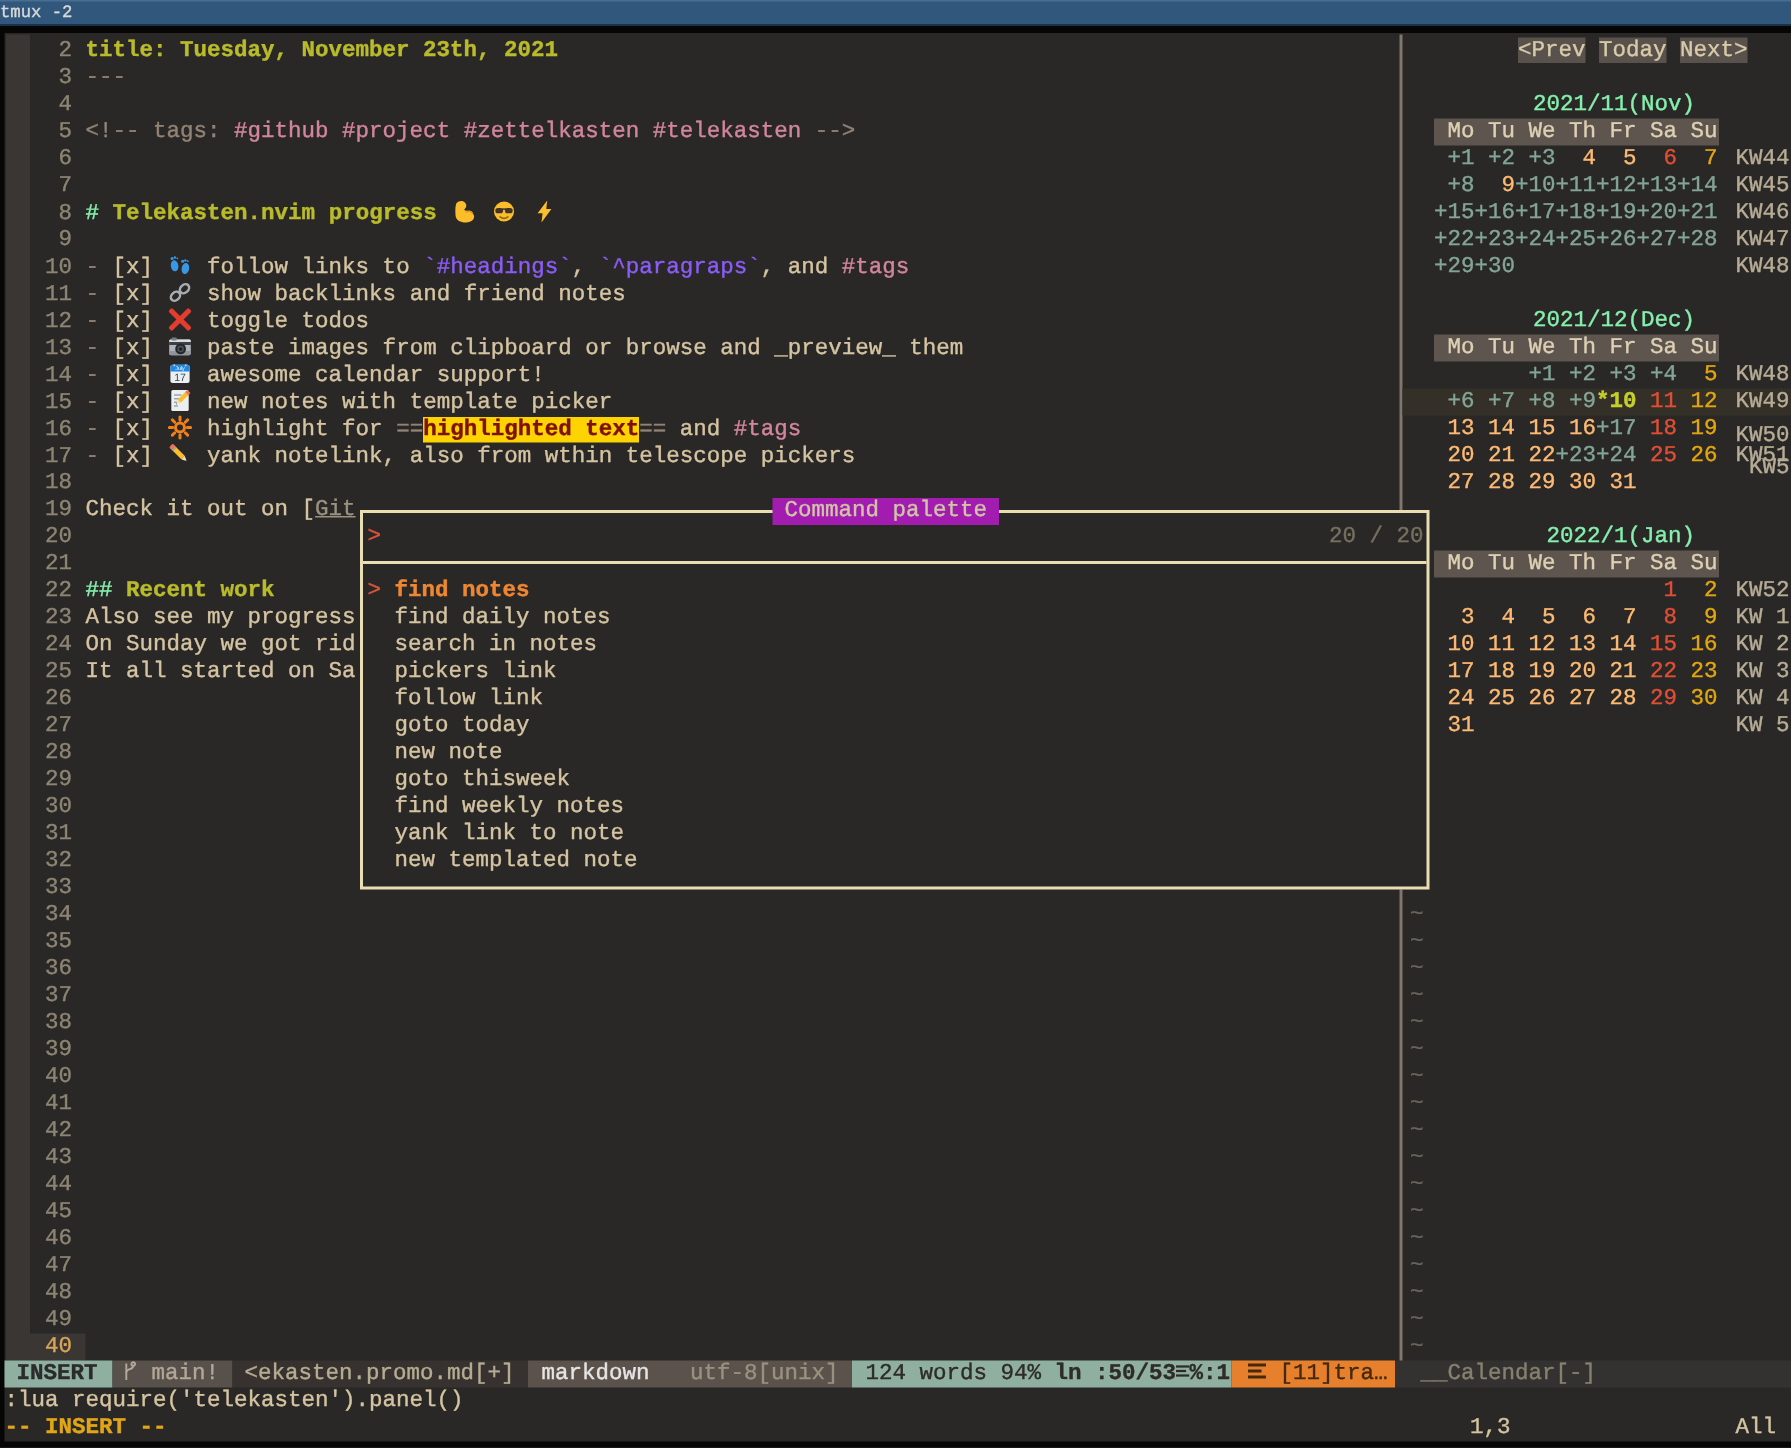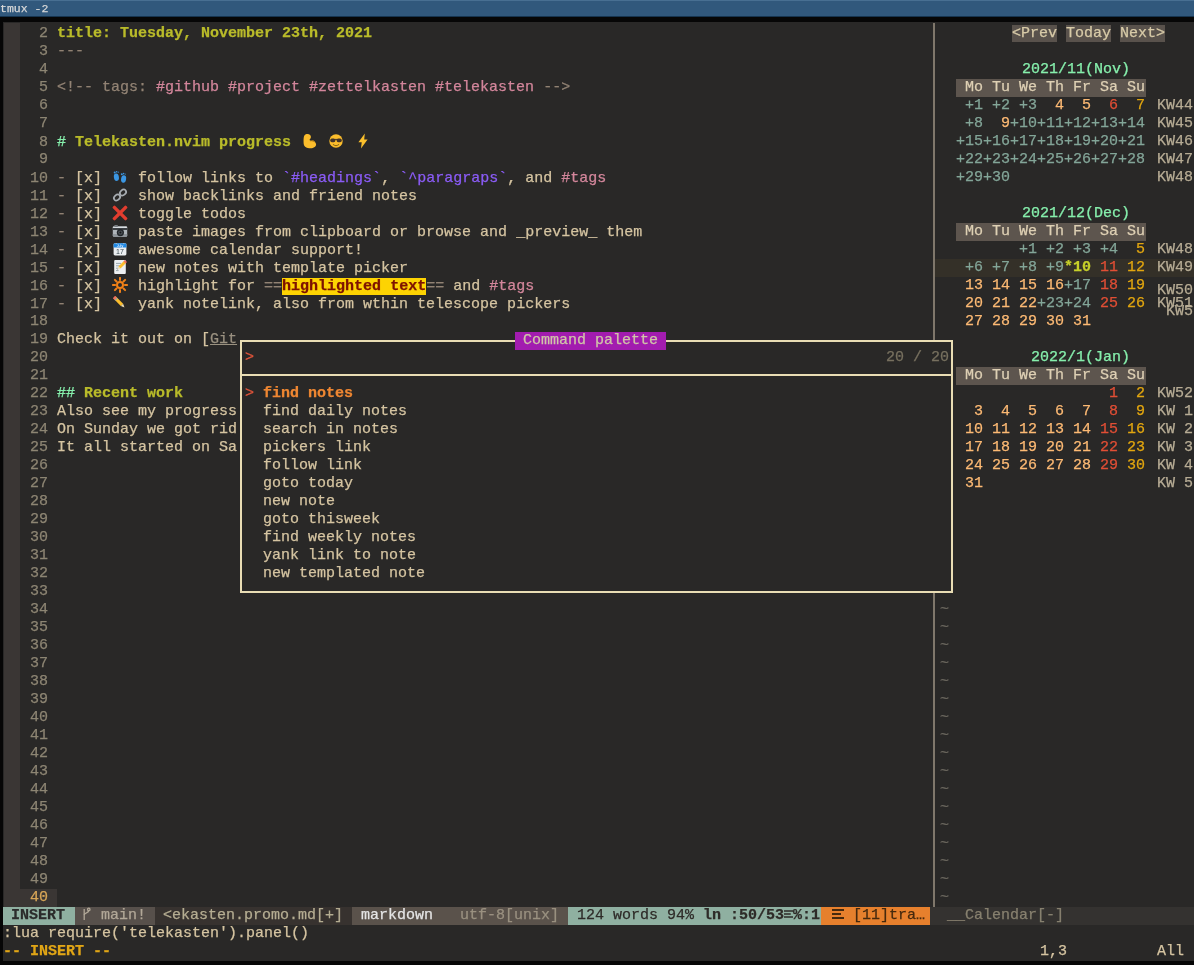--- a/index.html
+++ b/index.html
@@ -261,13 +261,13 @@
 <div class="a" style="left:832px;top:907px;color:#45290e"><svg style="width:12px;height:12px;vertical-align:-1px" viewBox="0 0 12 12">
       <g fill="#45290e">
         <rect x="0" y="1" width="12" height="2"></rect>
         <rect x="0" y="5" width="9" height="2"></rect>
         <rect x="0" y="9" width="12" height="2"></rect>
       </g>
     </svg> <span>[11]tra…</span></div>
 <div class="a" style="left:947px;top:907px;color:#87806f">__Calendar[-]</div>
 <div class="r" style="top:925px;color:#d5c4a1">:lua require('telekasten').panel()</div>
 <div class="r b" style="top:943px;color:#e1a616">-- INSERT --</div>
-<div class="a" style="left:1040px;top:943px">1,3</div>
+<div class="a" style="left:980px;top:943px">1,3</div>
 <div class="a" style="left:1157px;top:943px">All</div>
 </body></html>

